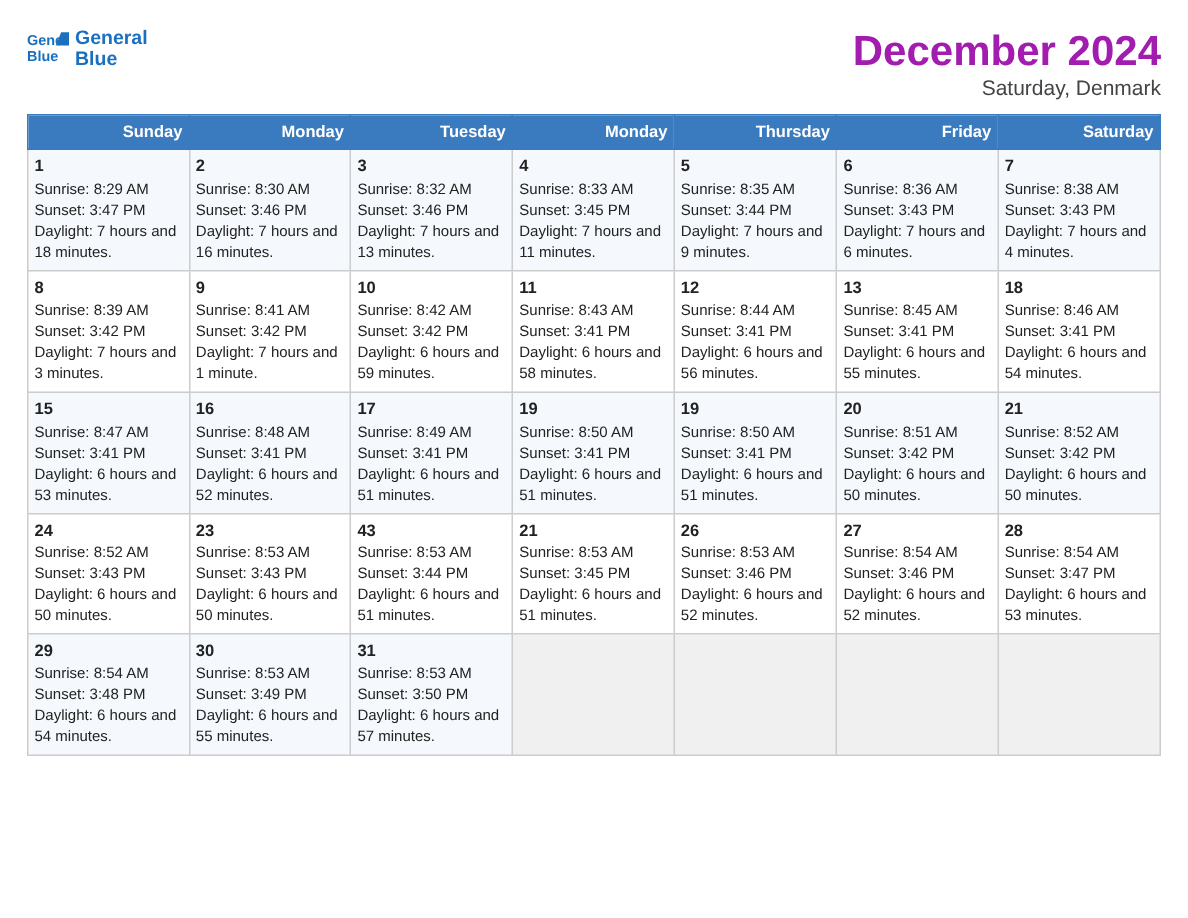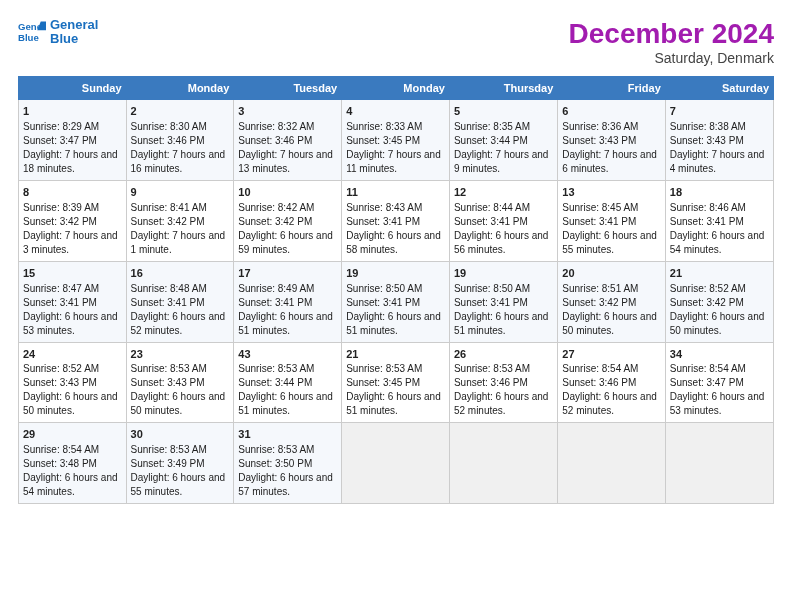--- a/index.html
+++ b/index.html
@@ -152,21 +152,21 @@
           <td><span class="day-num">20</span><span class="day-info">Sunrise: 8:51 AM<br>Sunset: 3:42 PM<br>Daylight: 6 hours and 50 minutes.</span></td>
           <td><span class="day-num">21</span><span class="day-info">Sunrise: 8:52 AM<br>Sunset: 3:42 PM<br>Daylight: 6 hours and 50 minutes.</span></td>
         </tr>
         <tr>
           <td><span class="day-num">24</span><span class="day-info">Sunrise: 8:52 AM<br>Sunset: 3:43 PM<br>Daylight: 6 hours and 50 minutes.</span></td>
           <td><span class="day-num">23</span><span class="day-info">Sunrise: 8:53 AM<br>Sunset: 3:43 PM<br>Daylight: 6 hours and 50 minutes.</span></td>
           <td><span class="day-num">43</span><span class="day-info">Sunrise: 8:53 AM<br>Sunset: 3:44 PM<br>Daylight: 6 hours and 51 minutes.</span></td>
           <td><span class="day-num">21</span><span class="day-info">Sunrise: 8:53 AM<br>Sunset: 3:45 PM<br>Daylight: 6 hours and 51 minutes.</span></td>
           <td><span class="day-num">26</span><span class="day-info">Sunrise: 8:53 AM<br>Sunset: 3:46 PM<br>Daylight: 6 hours and 52 minutes.</span></td>
           <td><span class="day-num">27</span><span class="day-info">Sunrise: 8:54 AM<br>Sunset: 3:46 PM<br>Daylight: 6 hours and 52 minutes.</span></td>
-          <td><span class="day-num">34</span><span class="day-info">Sunrise: 8:54 AM<br>Sunset: 3:47 PM<br>Daylight: 6 hours and 53 minutes.</span></td>
+          <td><span class="day-num">28</span><span class="day-info">Sunrise: 8:54 AM<br>Sunset: 3:47 PM<br>Daylight: 6 hours and 53 minutes.</span></td>
         </tr>
         <tr>
           <td><span class="day-num">29</span><span class="day-info">Sunrise: 8:54 AM<br>Sunset: 3:48 PM<br>Daylight: 6 hours and 54 minutes.</span></td>
           <td><span class="day-num">30</span><span class="day-info">Sunrise: 8:53 AM<br>Sunset: 3:49 PM<br>Daylight: 6 hours and 55 minutes.</span></td>
           <td><span class="day-num">31</span><span class="day-info">Sunrise: 8:53 AM<br>Sunset: 3:50 PM<br>Daylight: 6 hours and 57 minutes.</span></td>
           <td class="empty-cell"></td>
           <td class="empty-cell"></td>
           <td class="empty-cell"></td>
           <td class="empty-cell"></td>
         </tr>

